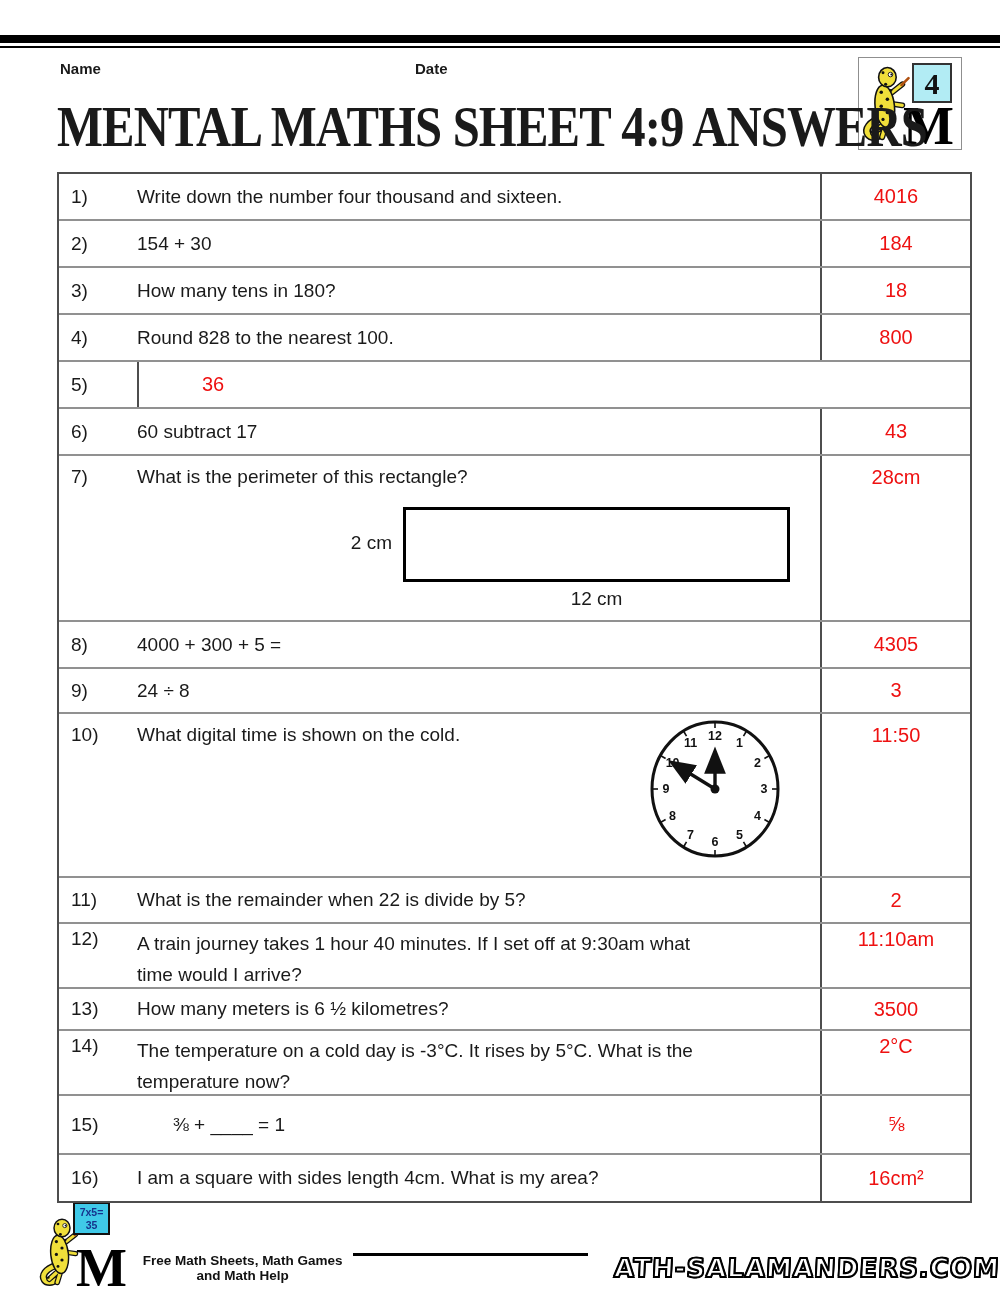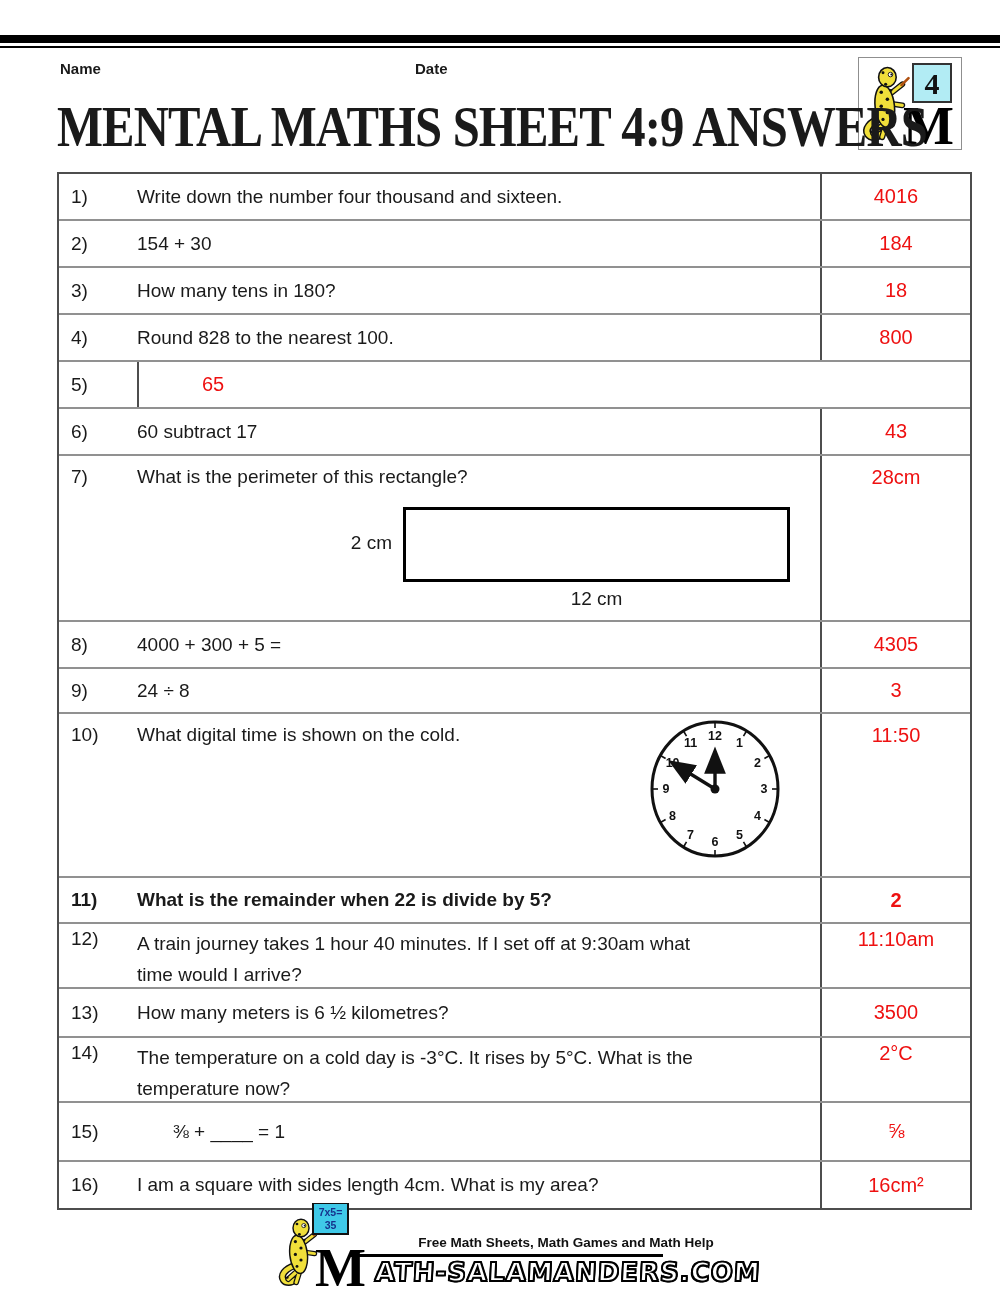--- a/index.html
+++ b/index.html
@@ -37,21 +37,21 @@
   .rect-shape        { position:absolute; left:266px; top:51px; width:387px; height:75px; border:3px solid #000; background:#fff; }
   .rect-bottom-label { position:absolute; left:266px; top:132px; width:387px; text-align:center; font-size:19px; }
 
   
   .clock { position:absolute; left:510px; top:4px; }
 
   
   .footer { position:absolute; top:1203px; left:0; width:100%; display:flex; justify-content:center; }
   .footer-inner { display:flex; align-items:flex-end; margin-left:36px; }
   .footer-logo { flex:0 0 auto; }
-  .footer-text { display:flex; flex-direction:column; margin-left:-26px; margin-bottom:2px; }
+  .footer-text { display:flex; flex-direction:row; margin-left:-26px; margin-bottom:2px; }
   .tagline { font-size:13.5px; font-weight:bold; text-align:center; padding-left:22px; margin-bottom:4px; color:#111; }
   .rule { height:3px; background:#000; width:314px; }
   .site {
     padding-left:26px; margin-top:0px; white-space:nowrap;
     font-family:"DejaVu Sans","Liberation Sans",sans-serif; font-weight:800; font-size:26px; letter-spacing:1px;
     color:#fff; -webkit-text-stroke:1.8px #000;
     text-shadow:-1px -1px 0 #000, 1px -1px 0 #000, -1px 1px 0 #000, 1px 1px 0 #000;
     transform:skewX(-3deg);
   }
 
@@ -146,21 +146,21 @@
         <div class="question">
           <span class="qtext">Round 828 to the nearest 100.</span>
         </div>
         <div class="answer">
           <span class="atext">800</span>
         </div>
       </div>
       <div class="row" style="height: 47px;">
         <div class="num">5)</div>
         <div class="answer">
-          <span class="atext">65</span>
+          <span class="atext">36</span>
         </div>
       </div>
       <div class="row" style="height: 47px;">
         <div class="num">6)</div>
         <div class="question">
           <span class="qtext">60 subtract 17</span>
         </div>
         <div class="answer">
           <span class="atext">43</span>
         </div>
@@ -232,39 +232,39 @@
             <text x="43.5" y="29.4" text-anchor="middle" font-size="12.5" font-weight="bold" fill="#111" font-family="Liberation Sans,sans-serif">11</text>
             <line x1="68" y1="71" x2="68.0" y2="38.8" stroke="#111" stroke-width="3.4" marker-end="url(#ah)"></line>
             <line x1="68" y1="71" x2="29.8" y2="47.5" stroke="#111" stroke-width="3.4" marker-end="url(#ah)"></line>
     <circle cx="68" cy="71" r="4.5" fill="#111"></circle>
           </svg>
         </div>
         <div class="answer">
           <span class="atext">11:50</span>
         </div>
       </div>
-      <div class="row" style="height: 46px; font-weight: bold;">
+      <div class="row" style="height: 46px;">
         <div class="num">11)</div>
         <div class="question">
           <span class="qtext">What is the remainder when 22 is divide by 5?</span>
         </div>
         <div class="answer">
           <span class="atext">2</span>
         </div>
       </div>
       <div class="row twoline" style="height: 65px;">
         <div class="num">12)</div>
         <div class="question">
           <span class="qtext">A train journey takes 1 hour 40 minutes. If I set off at 9:30am what time would I arrive?</span>
         </div>
         <div class="answer">
           <span class="atext">11:10am</span>
         </div>
       </div>
-      <div class="row" style="height: 49px;">
+      <div class="row" style="height: 42px;">
         <div class="num">13)</div>
         <div class="question">
           <span class="qtext">How many meters is 6 ½ kilometres?</span>
         </div>
         <div class="answer">
           <span class="atext">3500</span>
         </div>
       </div>
       <div class="row twoline" style="height: 65px;">
         <div class="num">14)</div>

